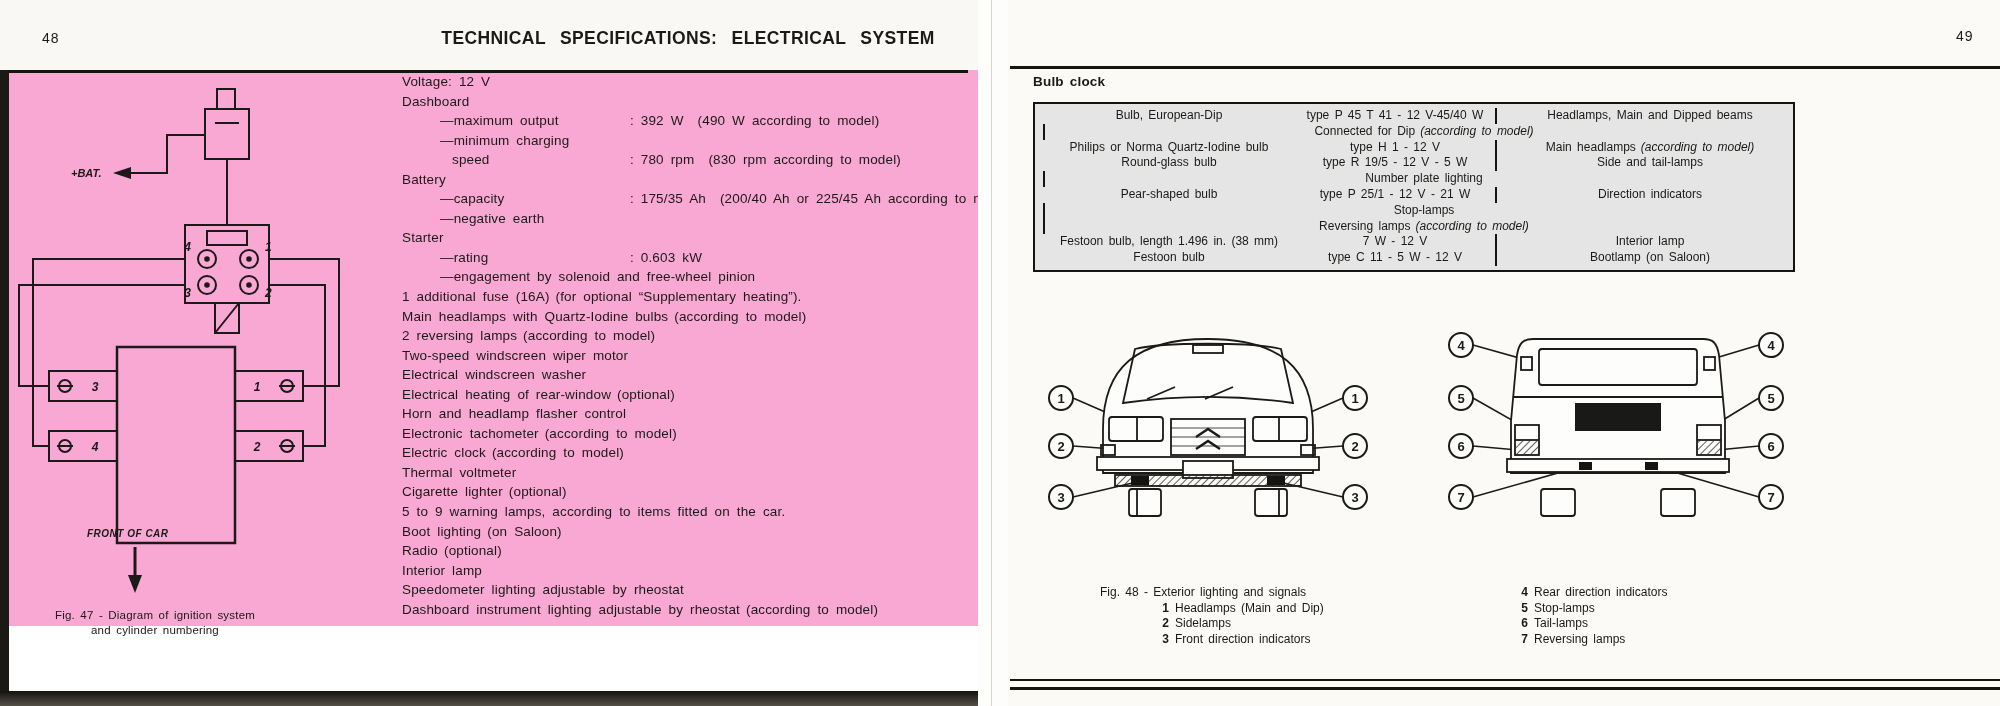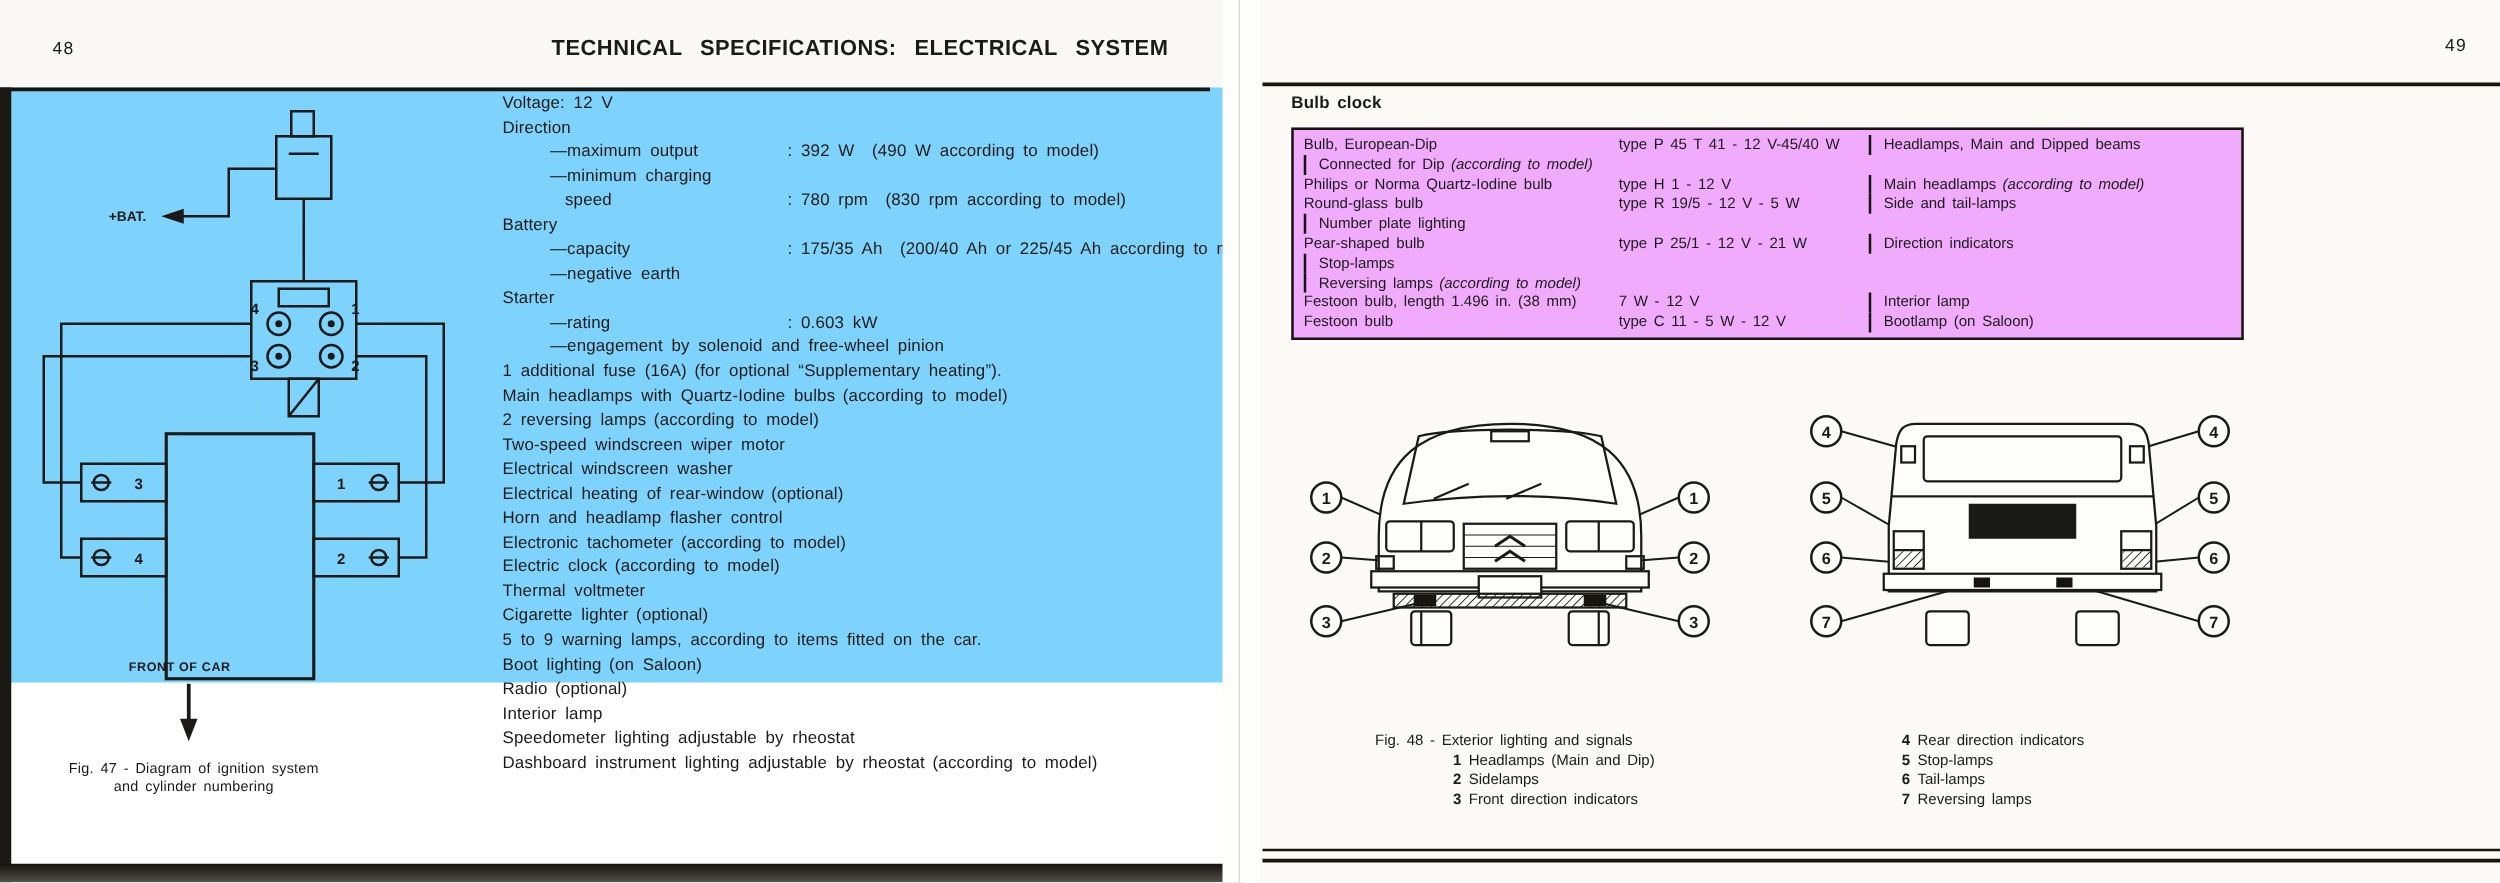--- a/index.html
+++ b/index.html
@@ -1,58 +1,58 @@
 <!DOCTYPE html>
 <html><head>
 <meta charset="utf-8">
 <style>
   * { margin:0; padding:0; box-sizing:border-box; }
   html,body { background:#ffffff; }
   body { font-family:"Liberation Sans", sans-serif; color:#1b1a18; }
   .canvas { position:relative; width:2000px; height:706px; background:#ffffff; overflow:hidden; }
 
   
-  .page-left { position:absolute; left:0; top:0; width:995px; height:546px; background:#7dd3fc; }
+  .page-left { position:absolute; left:0; top:0; width:995px; height:626px; background:#f9a8d4; }
   .page-left .header-band { position:absolute; left:0; top:0; width:995px; height:70px; background:#f9f8f4; }
   .pageno-left { position:absolute; left:42px; top:30px; font-size:14px; letter-spacing:1px; }
   .title-left { position:absolute; left:405px; top:28px; width:566px; text-align:center;
                 font-size:17.5px; font-weight:bold; letter-spacing:.4px; word-spacing:9px; white-space:nowrap; }
   .header-rule { position:absolute; left:0; top:70px; width:968px; height:3px; background:#15140f; }
   .left-edge { position:absolute; left:0; top:70px; width:9px; height:636px; background:#1b1913; }
   .left-bottom-band { position:absolute; left:0; top:691px; width:995px; height:15px;
                       background:linear-gradient(#14120e, #56524a); }
 
   .specs { position:absolute; left:402px; top:72px; width:575px; font-size:13.5px; line-height:19.55px;
            letter-spacing:.15px; word-spacing:3px; }
   .spec-line { position:relative; white-space:nowrap; }
   .spec-line.ind1 { padding-left:38px; }
   .spec-line.ind2 { padding-left:50px; }
   .sp-right { margin-left:6px; white-space:nowrap; }
   .spec-line.has-v .sp-right { position:absolute; left:228px; top:0; margin-left:0; }
   .sp-i { }
   .spec-line.has-v .sp-i { margin-left:14px; }
 
-  .fig47-wrap { position:absolute; left:25px; top:85px; width:340px; height:520px; }
+  .fig47-wrap { position:absolute; left:9px; top:85px; width:340px; height:520px;font-style:italic; }
   .fig47-caption { position:absolute; left:15px; top:608px; width:280px; text-align:center;
                    font-size:11.5px; line-height:15px; letter-spacing:.2px; word-spacing:2px; }
 
   
   .spine-gap { position:absolute; left:978px; top:0; width:30px; height:706px; background:#fdfdfc; }
   .spine-line { position:absolute; left:991px; top:0; width:1px; height:706px; background:#d9d6cd; }
 
   
   .page-right { position:absolute; left:1008px; top:0; width:992px; height:706px; background:#fbfaf6; }
   .pageno-right { position:absolute; left:948px; top:28px; font-size:14px; letter-spacing:1px; }
   .top-rule-right { position:absolute; left:2px; top:66px; width:990px; height:2.5px; background:#15140f; }
   .bottom-rule-1 { position:absolute; left:2px; top:679px; width:990px; height:2px; background:#15140f; }
   .bottom-rule-2 { position:absolute; left:2px; top:687px; width:990px; height:3px; background:#15140f; }
 
   .bulb-title { position:absolute; left:25px; top:74px; font-size:13.5px; font-weight:bold; letter-spacing:.2px; word-spacing:2px; }
   .bulb-table { position:absolute; left:25px; top:102px; width:762px; border:2px solid #15140f;
-                padding:4px 0 4px 8px; background:#f0abfc; }
+                padding:4px 0 4px 8px; background:#e5e5e5;text-align:center; }
   .bt-line { display:flex; height:15.8px; font-size:12px; line-height:15.8px; white-space:nowrap; word-spacing:2px; }
   .bt-bulb { width:252px; flex:0 0 252px; overflow:visible; }
   .bt-type { width:200px; flex:0 0 200px; }
   .bt-use  { flex:1; border-left:2px solid #15140f; padding-left:10px; }
   .bt-use-i { font-style:italic; margin-left:5px; }
 
   .car-front-wrap { position:absolute; left:35px; top:325px; width:330px; height:215px; }
   .car-rear-wrap  { position:absolute; left:425px; top:325px; width:370px; height:215px; }
 
   .cap-left  { position:absolute; left:92px;  top:585px; font-size:12px; line-height:15.5px; word-spacing:2px; }
@@ -132,21 +132,21 @@
       </svg>
     </div>
     <div class="fig47-caption">
       <div>Fig. 47 - Diagram of ignition system</div>
       <div>and cylinder numbering</div>
     </div>
 
     <div class="specs">
   <div class="spec-line"><span class="sp-t">Voltage: 12 V</span><span class="sp-right"></span></div>
 
-  <div class="spec-line"><span class="sp-t">Direction</span><span class="sp-right"></span></div>
+  <div class="spec-line"><span class="sp-t">Dashboard</span><span class="sp-right"></span></div>
 
   <div class="spec-line ind1 has-v"><span class="sp-t">—maximum output</span><span class="sp-right"><span class="sp-v">: 392 W</span><span class="sp-i">(490 W according to model)</span></span></div>
 
   <div class="spec-line ind1"><span class="sp-t">—minimum charging</span><span class="sp-right"></span></div>
 
   <div class="spec-line ind2 has-v"><span class="sp-t">speed</span><span class="sp-right"><span class="sp-v">: 780 rpm</span><span class="sp-i">(830 rpm according to model)</span></span></div>
 
   <div class="spec-line"><span class="sp-t">Battery</span><span class="sp-right"></span></div>
 
   <div class="spec-line ind1 has-v"><span class="sp-t">—capacity</span><span class="sp-right"><span class="sp-v">: 175/35 Ah</span><span class="sp-i">(200/40 Ah or 225/45 Ah according to model)</span></span></div>

